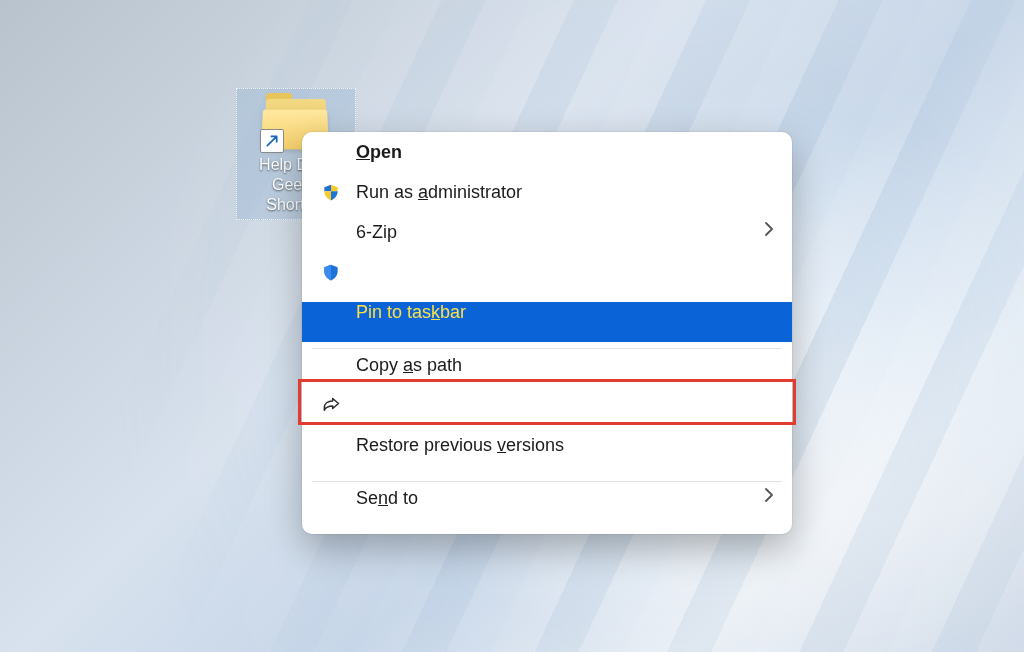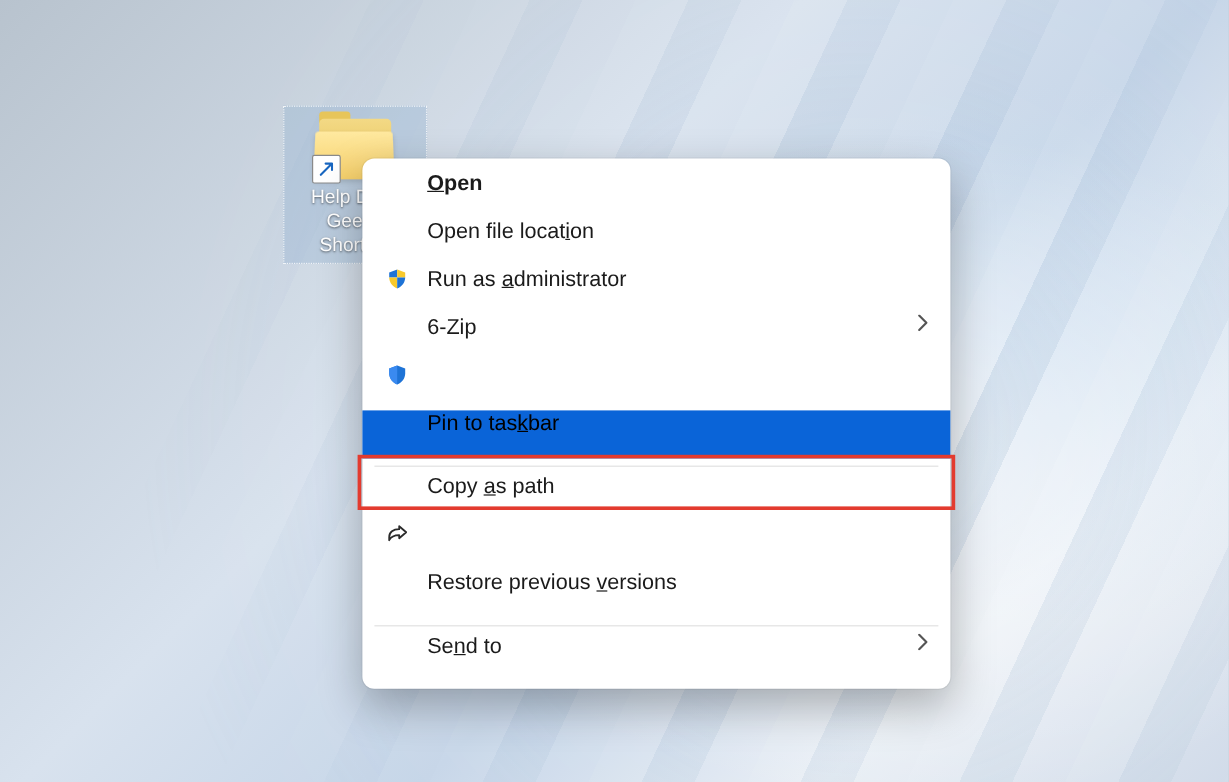--- a/index.html
+++ b/index.html
@@ -131,21 +131,21 @@
       font-size:16px;
       margin-left:auto;
     }
     .separator{
       height:1px;
       background:#e2e2e2;
       margin:6px 10px;
     }
     .highlighted{
       background:#0a64d8;
-      color:#000000;
+      color:#fde047;
     }
     .highlight-border{
       position:absolute;
       left:298px;
       top:379px;
       width:498px;
       height:46px;
       border:3px solid #e33b2f;
       pointer-events:none;
     }
@@ -170,24 +170,20 @@
 Geek -
 Shortcut</div>
 </div>
 
 <div class="context-menu">
   <div class="menu-item">
     <span class="menu-spacer"></span>
     <span class="menu-label bold"><span class="ul">O</span>pen</span>
   </div>
   <div class="menu-item">
-    <span class="menu-spacer"></span>
-    <span class="menu-label">Open file locat<span class="ul">i</span>on</span>
-  </div>
-  <div class="menu-item">
     <span class="menu-icon">
       <svg viewBox="0 0 24 24" width="20" height="20">
         <path d="M12 2 4 5v5c0 5 3.5 9 8 11 4.5-2 8-6 8-11V5z" fill="#fff"></path>
         <path d="M12 2 4 5v5c0 0 0 0 0 0h8z" fill="#1e73d6"></path>
         <path d="M12 2l8 3v5h-8z" fill="#f8c92c"></path>
         <path d="M4 10c0 5 3.5 9 8 11V10z" fill="#f8c92c"></path>
         <path d="M20 10c0 5-3.5 9-8 11V10z" fill="#1e73d6"></path>
       </svg>
     </span>
     <span class="menu-label">Run as <span class="ul">a</span>dministrator</span>

